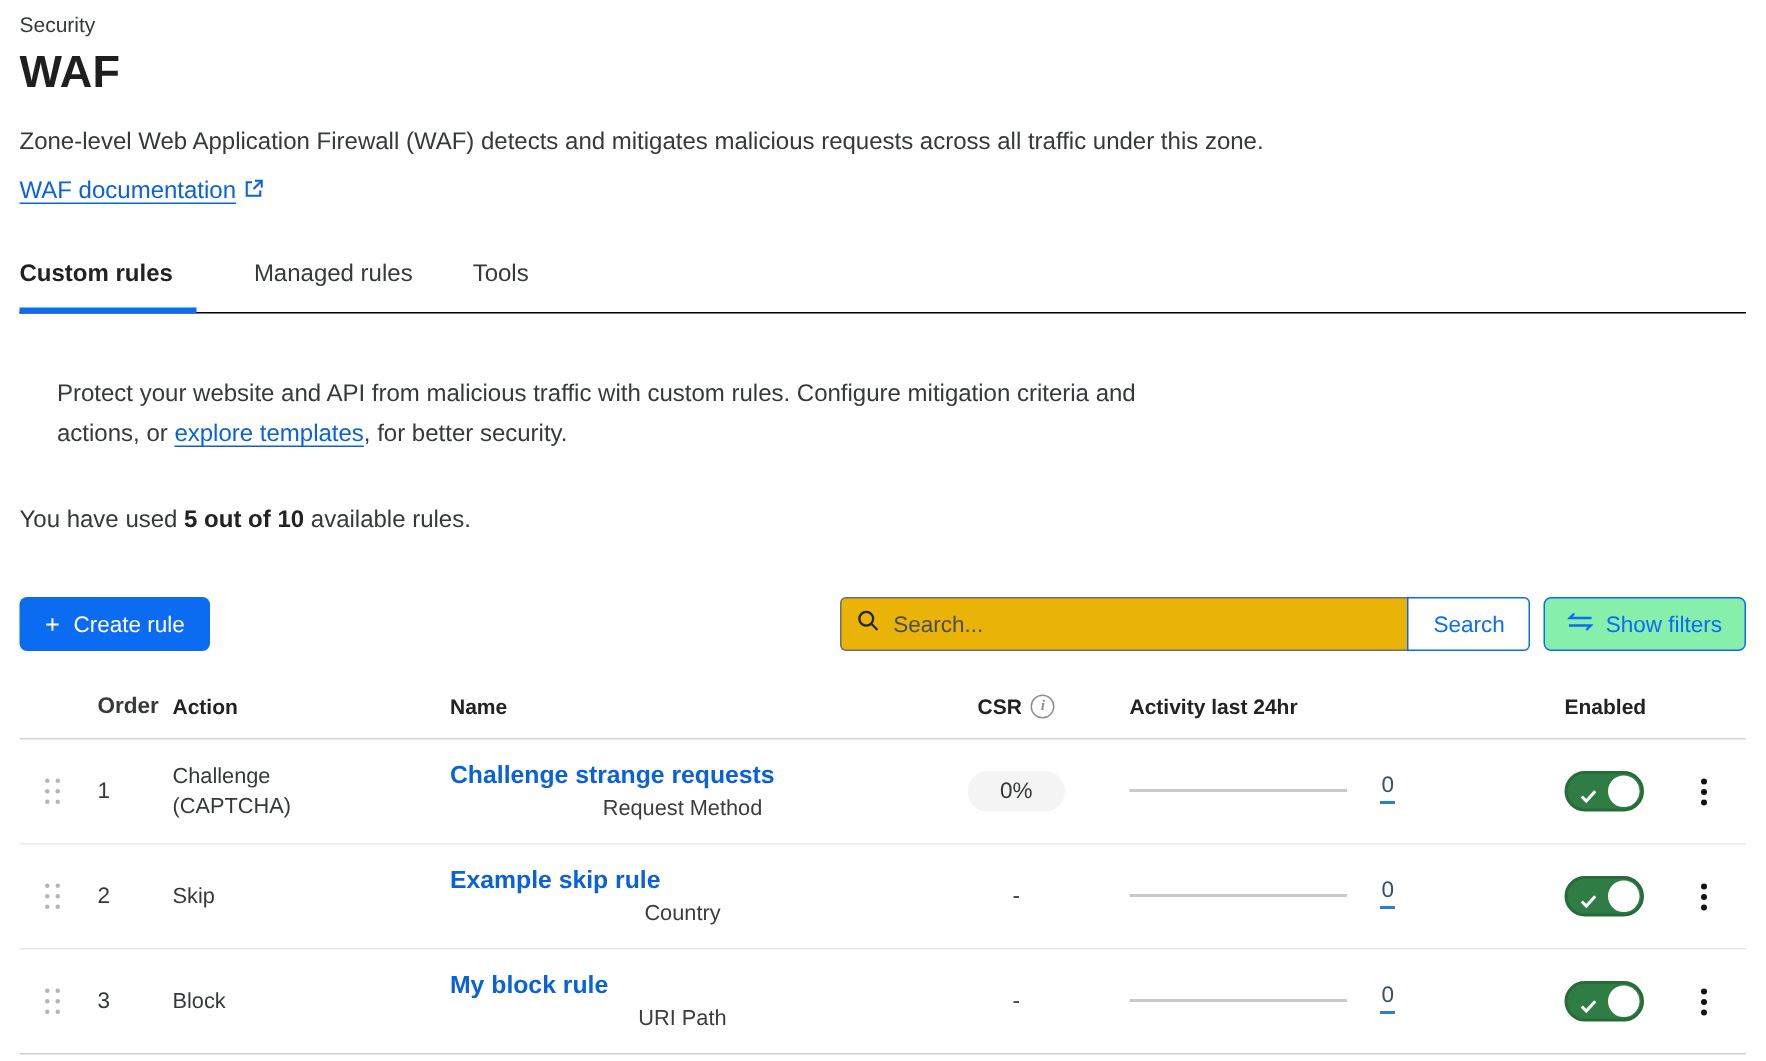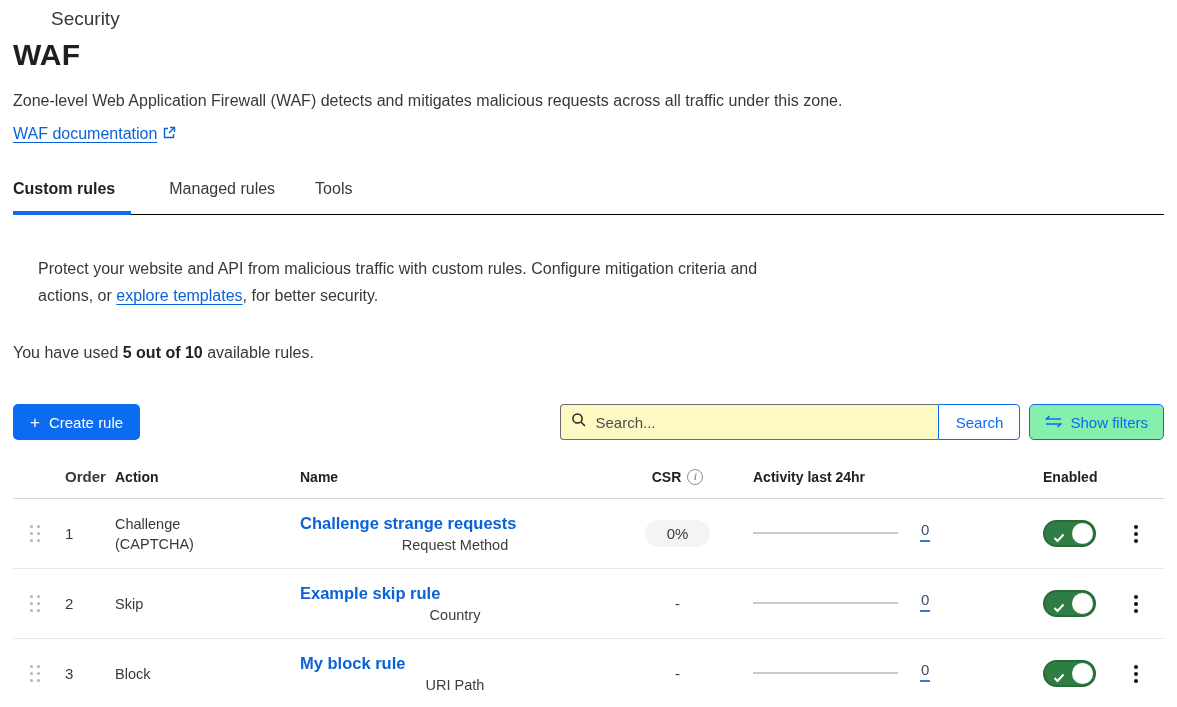--- a/index.html
+++ b/index.html
@@ -5,21 +5,21 @@
   * { margin:0; padding:0; box-sizing:border-box; }
   html,body { background:#fff; width:1177px; height:707px; overflow:hidden; }
   body {
     font-family:"Liberation Sans","DejaVu Sans",sans-serif;
     color:#36393a;
     -webkit-font-smoothing:antialiased;
   }
   .page { padding:8px 13px 0 13px; width:1177px; }
 
   
-  .eyebrow { font-size:19px; color:#36393a;margin-left:38px; }
+  .eyebrow { font-size:14px; color:#36393a; }
   .title { font-size:30px; font-weight:600; color:#1f1f1f; margin-top:8px; letter-spacing:.2px; }
   .desc { font-size:16px; margin-top:20px; color:#36393a; }
   .doclink-row { margin-top:15px; }
   a.link { color:#0b62d6; text-decoration:underline; text-underline-offset:3px; cursor:pointer; font-size:16px; }
   .ext-icon { display:inline-block; vertical-align:-1px; margin-left:5px; }
 
   
   .tabbar { display:flex; gap:38px; margin-top:36px; border-bottom:1px solid #000000; }
   .tab { font-size:16px; color:#36393a; padding:0 2px 13px 0; cursor:pointer; border-bottom:4px solid transparent; margin-bottom:-1px; }
   .tab.active { font-weight:700; color:#222; border-bottom-color:#0b6cf2; padding-right:16px; }
@@ -34,21 +34,21 @@
   .btn-primary {
     display:inline-flex; align-items:center; gap:9px; height:36px; padding:0 17px;
     background:#0b6cf2; color:#fff; border:none; border-radius:5px; font-size:15px;
     font-family:inherit; cursor:pointer;
   }
   .btn-primary .plus { font-size:17px; font-weight:400; line-height:1; }
   .toolbar-right { display:flex; align-items:center; }
   .search-group { display:flex; height:36px; }
   .search-box {
     display:flex; align-items:center; width:378px; height:36px;
-    border:1px solid #6d6d6d; border-right:none; border-radius:4px 0 0 4px; background:#fef9c3; padding:0 10px;
+    border:1px solid #6d6d6d; border-right:none; border-radius:4px 0 0 4px; background:#eab308; padding:0 10px;
   }
   .search-box input {
     border:none; outline:none; flex:1; font-size:15px; font-family:inherit; color:#333; margin-left:8px; background:transparent;
   }
   .search-box input::placeholder { color:#4c4c4c; }
   .btn-search {
     height:36px; width:82px; background:#fff; color:#0b6cf2; font-size:15px; font-family:inherit;
     border:1px solid #0b6cf2; border-radius:0 4px 4px 0; cursor:pointer;
   }
   .btn-filters {

